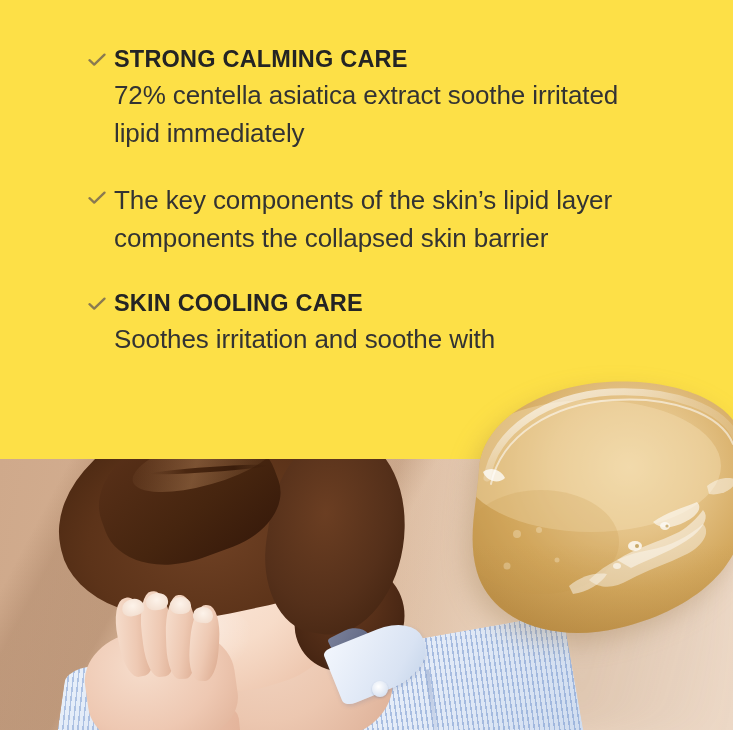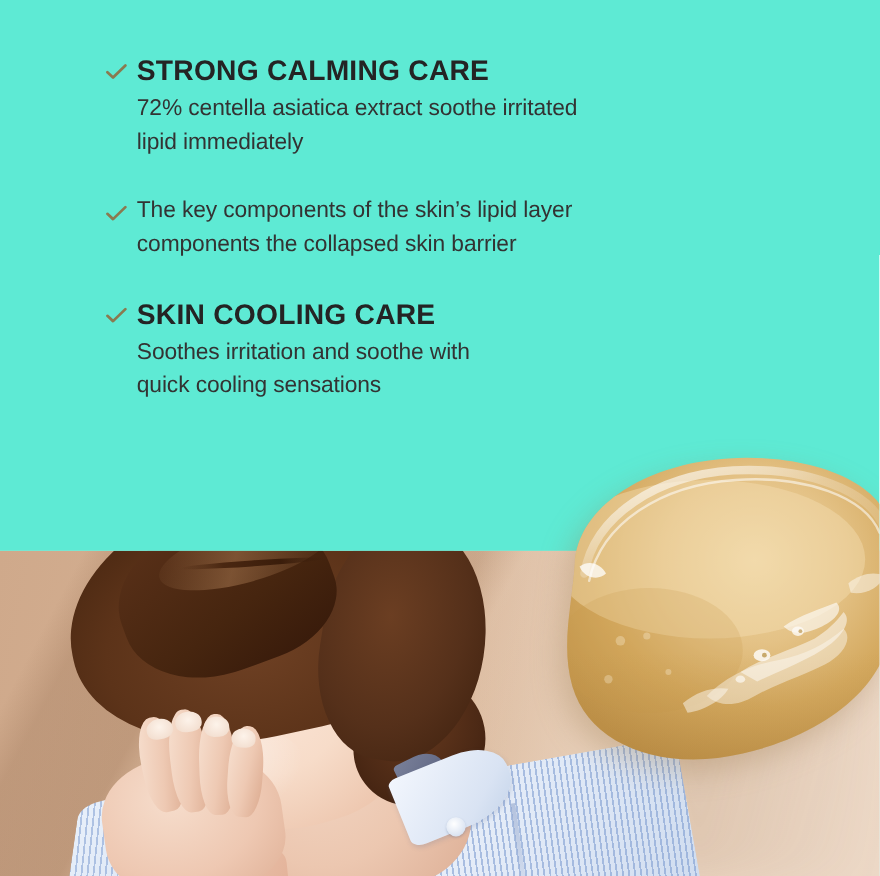--- a/index.html
+++ b/index.html
@@ -16,21 +16,21 @@
     width:733px; height:730px;
     background:#ffffff;
     overflow:hidden;
   }
 
   
   #benefits {
     position:absolute;
     left:0; top:0;
     width:733px; height:459px;
-    background:#5eead4;
+    background:#fde047;
     padding:44px 0 0 88px;
     z-index:5;
   }
 
   .benefit { position:relative; margin-bottom:30px; }
   .benefit:last-child { margin-bottom:0; }
 
   .check-icon {
     position:absolute;
     left:0; top:9px;
@@ -46,21 +46,21 @@
     font-weight:bold;
     letter-spacing:.2px;
     color:#242424;
     line-height:1.28;
     white-space:nowrap;
   }
 
   .benefit-body {
     margin-left:26px;
     margin-top:3px;
-    font-size:19px;
+    font-size:26px;
     font-weight:300;
     color:#333333;
     line-height:1.45;
     letter-spacing:-.1px;
   }
   .benefit-body .line { display:block; white-space:nowrap; }
 
   
   #photo {
     position:absolute;
@@ -368,21 +368,20 @@
 
     <div class="benefit">
       <span class="check-icon">
         <svg viewBox="0 0 18 14">
             <path d="M1.5 7.2 L6.2 11.6 L16.5 1.6" fill="none" stroke="currentColor" stroke-width="2.3" stroke-linecap="round" stroke-linejoin="round"></path>
           </svg>
       </span>
       <h2 class="benefit-heading">SKIN COOLING CARE</h2>
       <p class="benefit-body">
         <span class="line">Soothes irritation and soothe with</span>
-        <span class="line">quick cooling sensations</span>
       </p>
     </div>
 
   </section>
 
   <div class="divider"></div>
 
   <figure id="photo">
     <div class="backdrop"></div>
     <div class="backdrop-right"></div>

